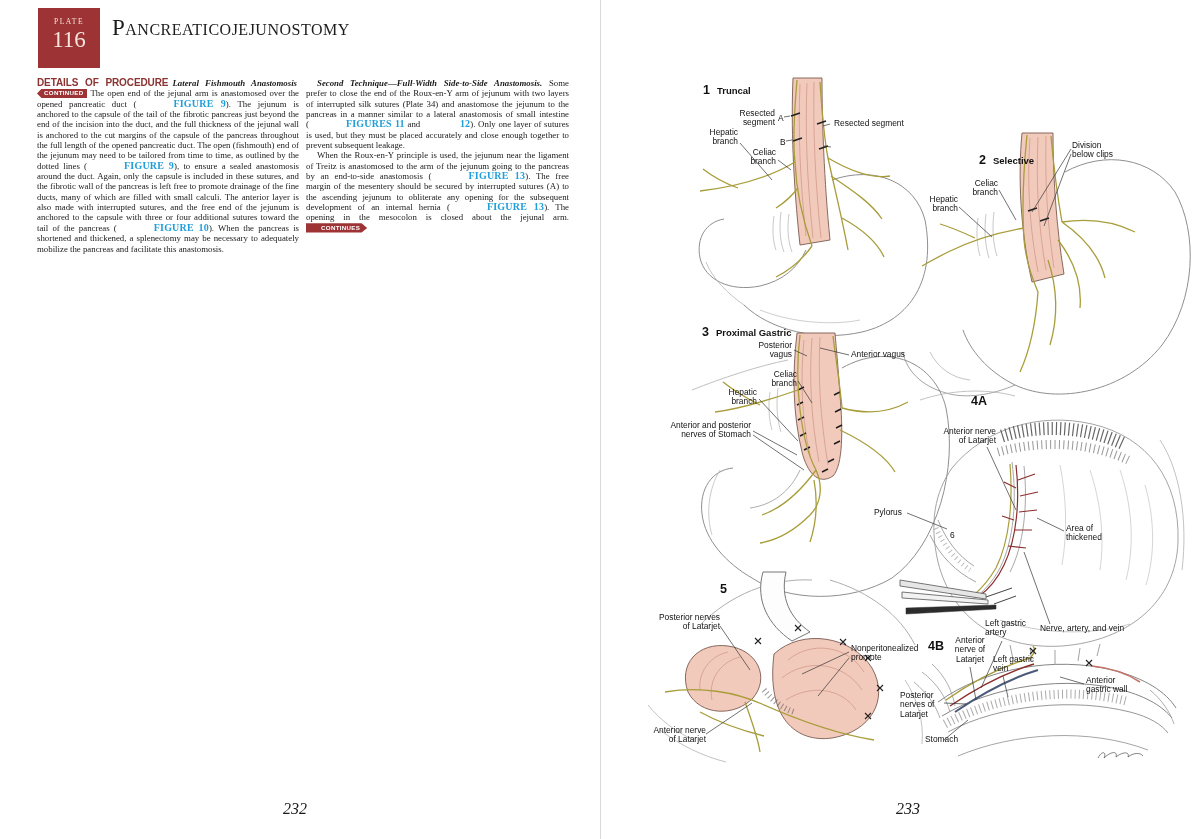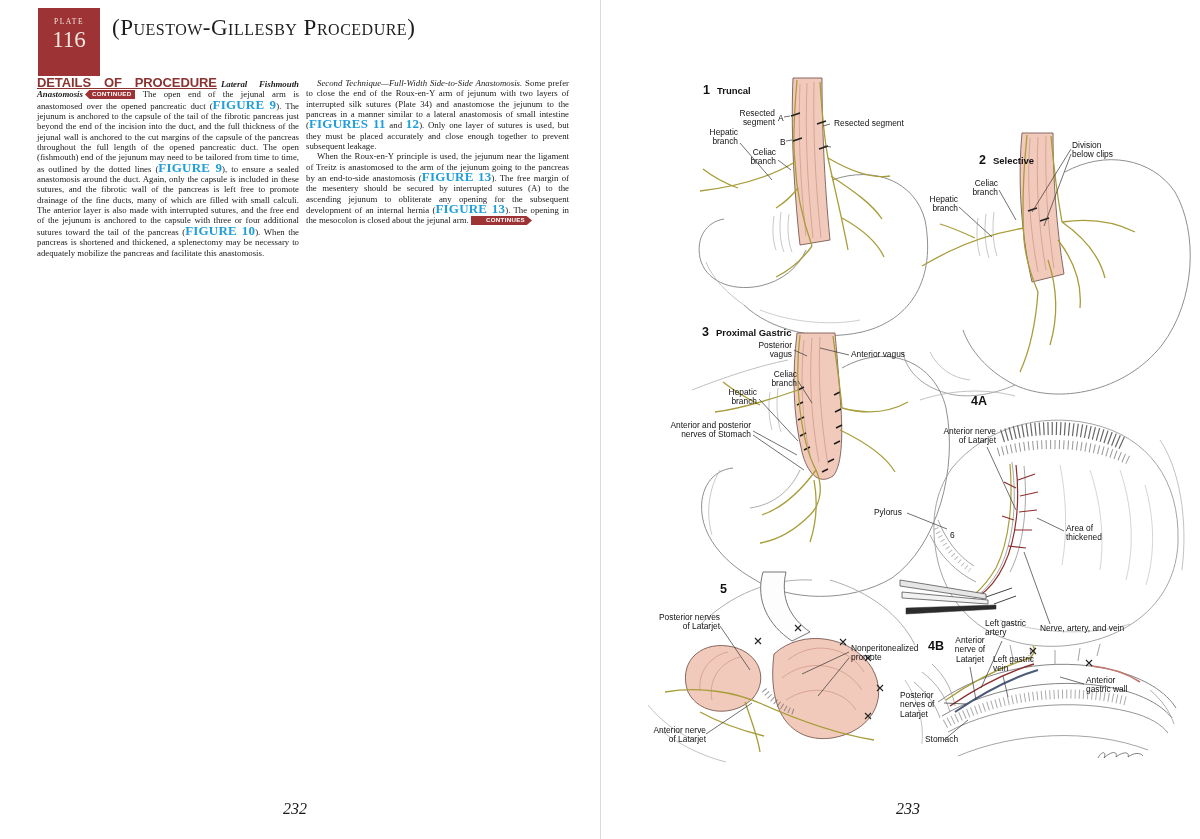--- a/index.html
+++ b/index.html
@@ -2,38 +2,38 @@
 <html><head>
 <meta charset="utf-8">
 <style>
   html,body{margin:0;padding:0;background:#e9e9e9;}
   #page{position:relative;width:1200px;height:839px;background:#ffffff;overflow:hidden;
         font-family:"Liberation Serif",serif;color:#1a1a1a;}
   .abs{position:absolute;}
   
   #gutter{left:600px;top:0;width:1px;height:839px;background:#d9d9d9;}
   
-  #plate-box{left:38px;top:8px;width:62px;height:68px;background:#9d3334;text-align:center;color:#f2e6dd;}
+  #plate-box{left:38px;top:8px;width:62px;height:60px;background:#9d3334;text-align:center;color:#f2e6dd;}
   #plate-word{display:block;margin-top:9px;font-size:8px;letter-spacing:1.5px;font-variant:small-caps;
               font-family:"Liberation Serif",serif;text-transform:uppercase;font-size:7.5px;}
   #plate-num{display:block;margin-top:2px;font-size:23px;line-height:23px;}
   
   #title{left:112px;top:16px;font-variant:small-caps;font-size:23px;line-height:23px;
          letter-spacing:.5px;color:#1c1c1c;}
   
   .col{font-size:8.8px;line-height:10.35px;text-align:justify;}
   #col1{left:37px;top:78px;width:262px;}
   #col2{left:306px;top:78px;width:263px;}
   .col p{margin:0;}
   .indent{text-indent:11px;}
   .sec-head{font-family:"Liberation Sans",sans-serif;font-weight:bold;color:#8a3331;
-            font-size:13px;letter-spacing:-0.1px;margin-right:4px;text-decoration:underline;}
+            font-size:10px;letter-spacing:-0.1px;margin-right:4px;}
   .subhead{font-weight:bold;font-style:italic;margin-right:2px;}
-  .lead{font-weight:normal;font-style:italic;margin-top:48px;}
-  .figref{color:#1f9ed9;font-size:13px;letter-spacing:.2px;font-weight:bold;}
+  .lead{font-weight:bold;font-style:italic;margin-top:48px;}
+  .figref{color:#1f9ed9;font-size:10px;letter-spacing:.2px;font-weight:bold;padding-left:37px;}
   .badge{display:inline-block;background:#9d3334;color:#fff;font-family:"Liberation Sans",sans-serif;
          font-weight:bold;font-size:6.2px;letter-spacing:.3px;line-height:1;vertical-align:1px;}
   .badge-ed{padding:1.5px 4px 1.5px 7px;clip-path:polygon(0 50%,9% 0,100% 0,100% 100%,9% 100%);}
   .badge-es{padding:1.5px 7px 1.5px 4px;clip-path:polygon(0 0,91% 0,100% 50%,91% 100%,0 100%);}
   
   .pagenum{font-style:italic;font-size:16px;}
   #pagenum-left{left:283px;top:800px;}
   #pagenum-right{left:896px;top:800px;}
   
   .lbl{position:absolute;font-family:"Liberation Sans",sans-serif;font-size:8.4px;line-height:1.12;
@@ -49,21 +49,21 @@
 <body>
 
 <div id="page">
   <div id="gutter" class="abs"></div>
 
   <div id="plate-box" class="abs">
     <span id="plate-word">plate</span>
     <span id="plate-num">116</span>
   </div>
   <div id="title" class="abs">
-    <div>(Puestow-Gillesby Procedure)</div>
+    <div>Pancreaticojejunostomy</div>
   </div>
 
   <div id="col1" class="abs col">
     <p><span class="sec-head">DETAILS OF PROCEDURE</span><span class="subhead">Lateral Fishmouth Anastomosis</span><span class="badge badge-ed">CONTINUED</span> <span>The open end of the jejunal arm is anastomosed over the opened pancreatic duct (</span><span class="figref">FIGURE 9</span><span>). The jejunum is anchored to the capsule of the tail of the fibrotic pancreas just beyond the end of the incision into the duct, and the full thickness of the jejunal wall is anchored to the cut margins of the capsule of the pancreas throughout the full length of the opened pancreatic duct. The open (fishmouth) end of the jejunum may need to be tailored from time to time, as outlined by the dotted lines (</span><span class="figref">FIGURE 9</span><span>), to ensure a sealed anastomosis around the duct. Again, only the capsule is included in these sutures, and the fibrotic wall of the pancreas is left free to promote drainage of the fine ducts, many of which are filled with small calculi. The anterior layer is also made with interrupted sutures, and the free end of the jejunum is anchored to the capsule with three or four additional sutures toward the tail of the pancreas (</span><span class="figref">FIGURE 10</span><span>). When the pancreas is shortened and thickened, a splenectomy may be necessary to adequately mobilize the pancreas and facilitate this anastomosis.</span></p>
   </div>
 
   <div id="col2" class="abs col">
     <p class="indent"><span class="lead">Second Technique—Full-Width Side-to-Side Anastomosis.</span><span> Some prefer to close the end of the Roux-en-Y arm of jejunum with two layers of interrupted silk sutures (Plate 34) and anastomose the jejunum to the pancreas in a manner similar to a lateral anastomosis of small intestine (</span><span class="figref">FIGURES 11</span><span> and </span><span class="figref">12</span><span>). Only one layer of sutures is used, but they must be placed accurately and close enough together to prevent subsequent leakage.</span></p>
     <p class="indent"><span>When the Roux-en-Y principle is used, the jejunum near the ligament of Treitz is anastomosed to the arm of the jejunum going to the pancreas by an end-to-side anastomosis (</span><span class="figref">FIGURE 13</span><span>). The free margin of the mesentery should be secured by interrupted sutures (A) to the ascending jejunum to obliterate any opening for the subsequent development of an internal hernia (</span><span class="figref">FIGURE 13</span><span>). The opening in the mesocolon is closed about the jejunal arm. </span><span class="badge badge-es">CONTINUES</span></p>
   </div>

